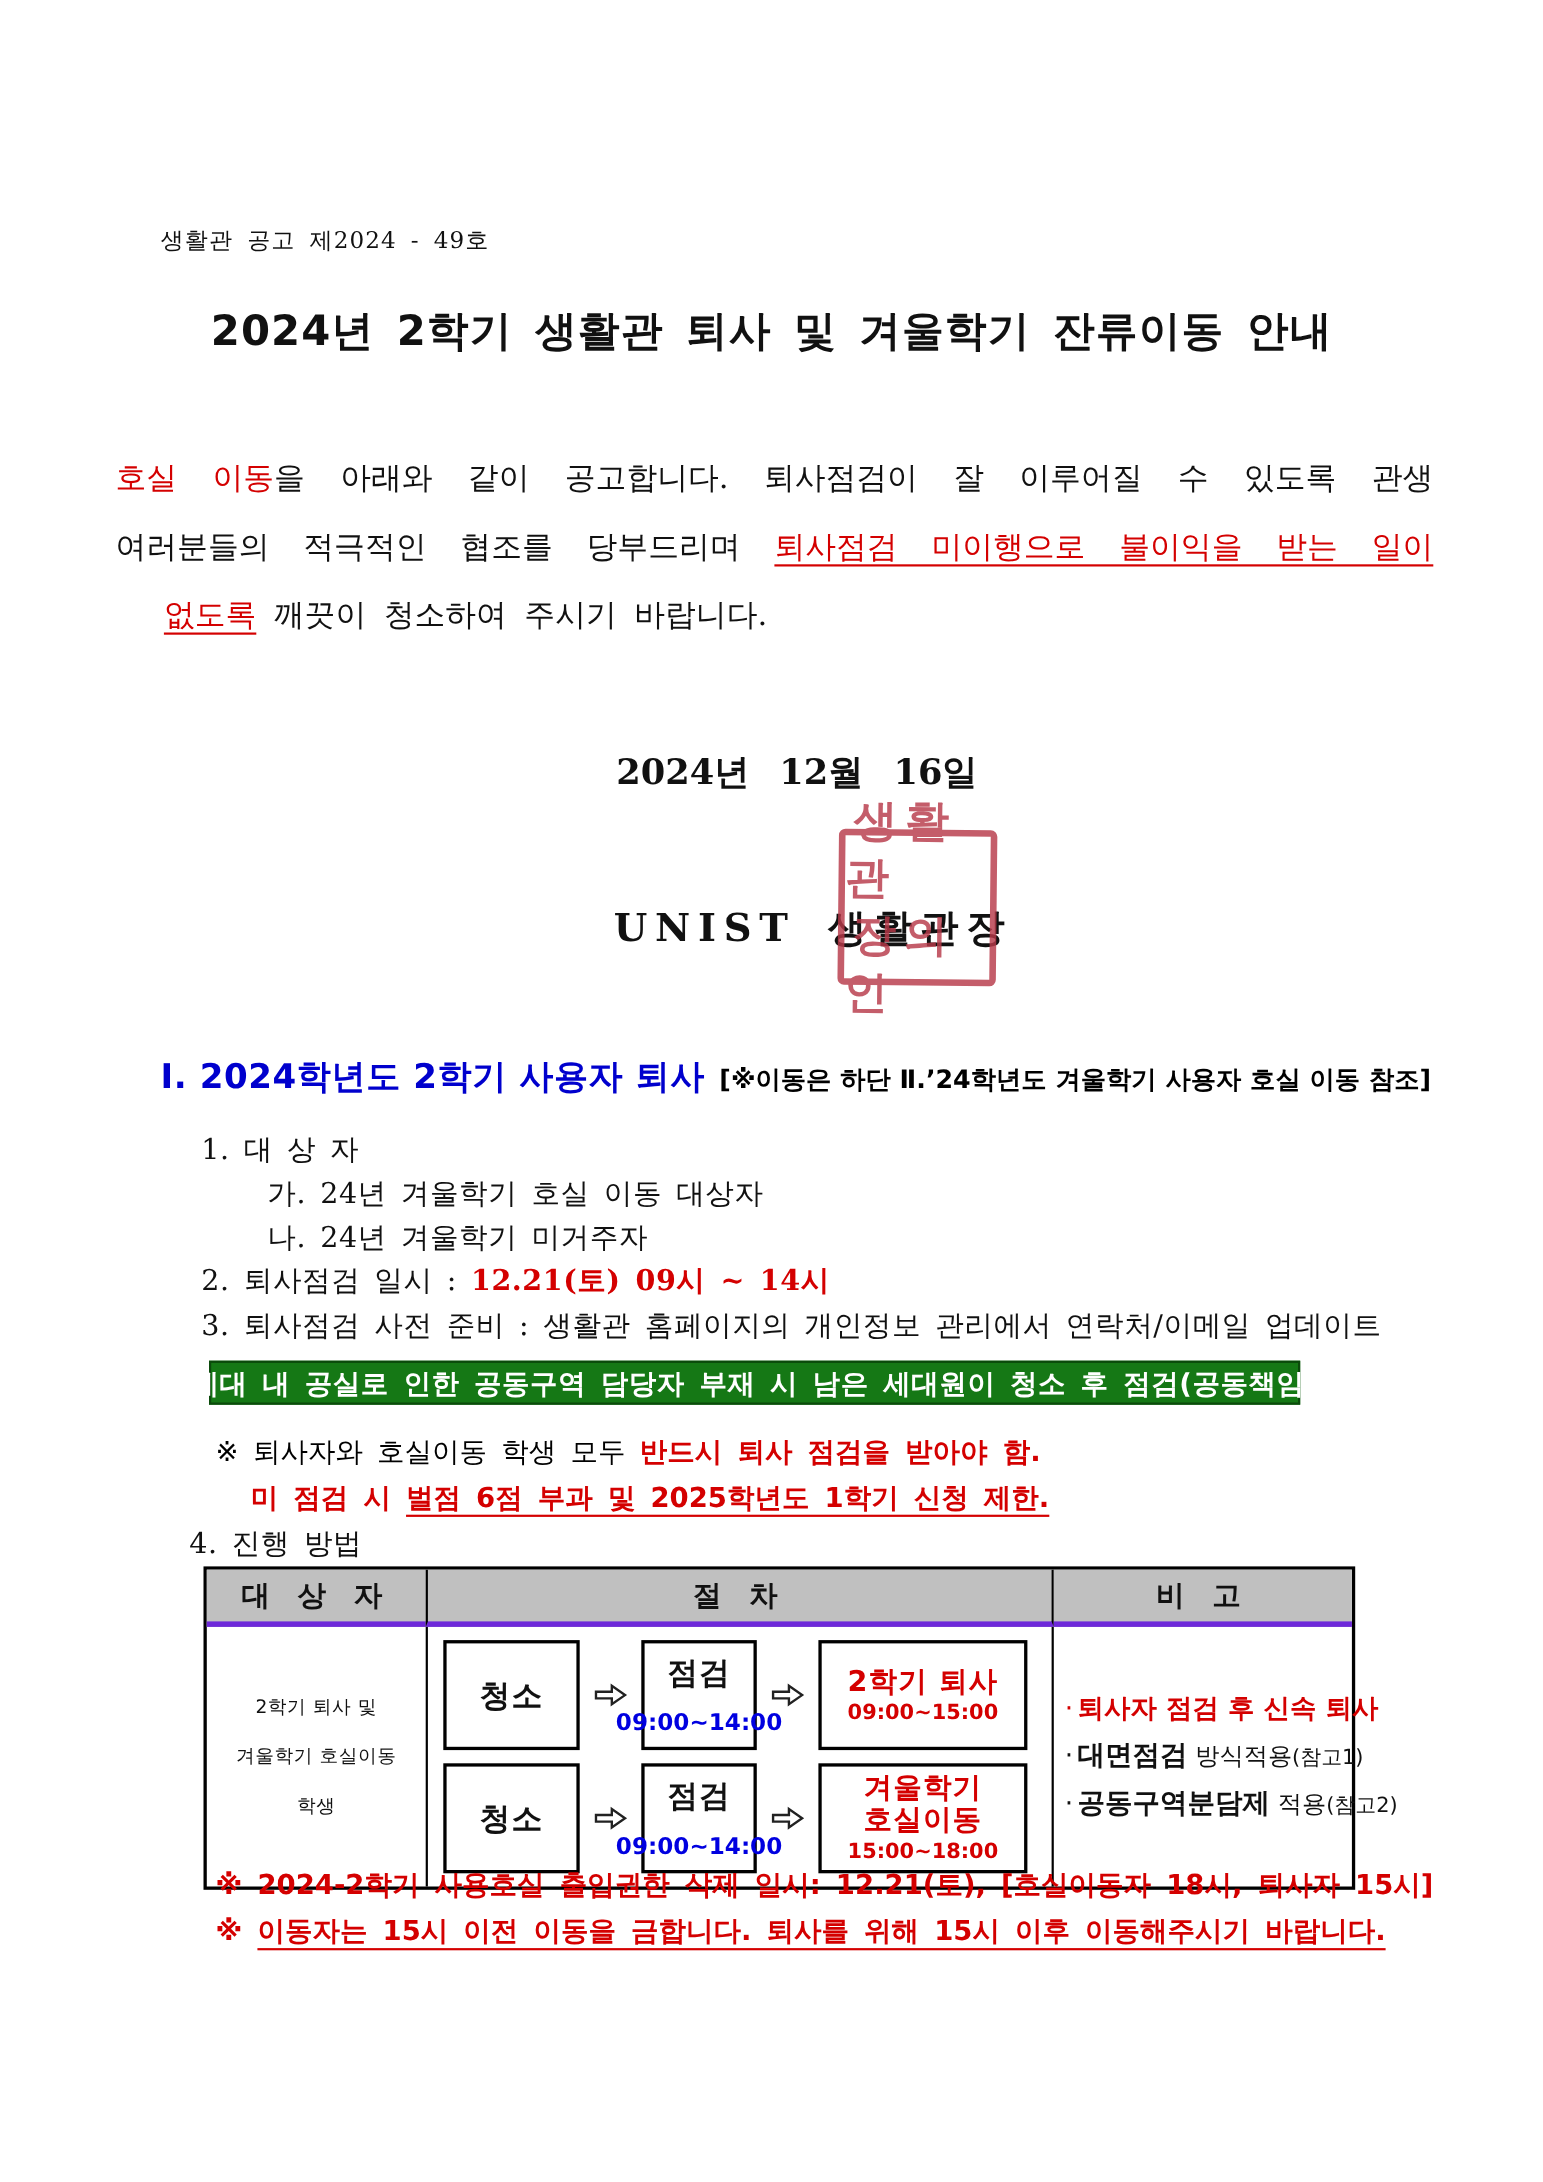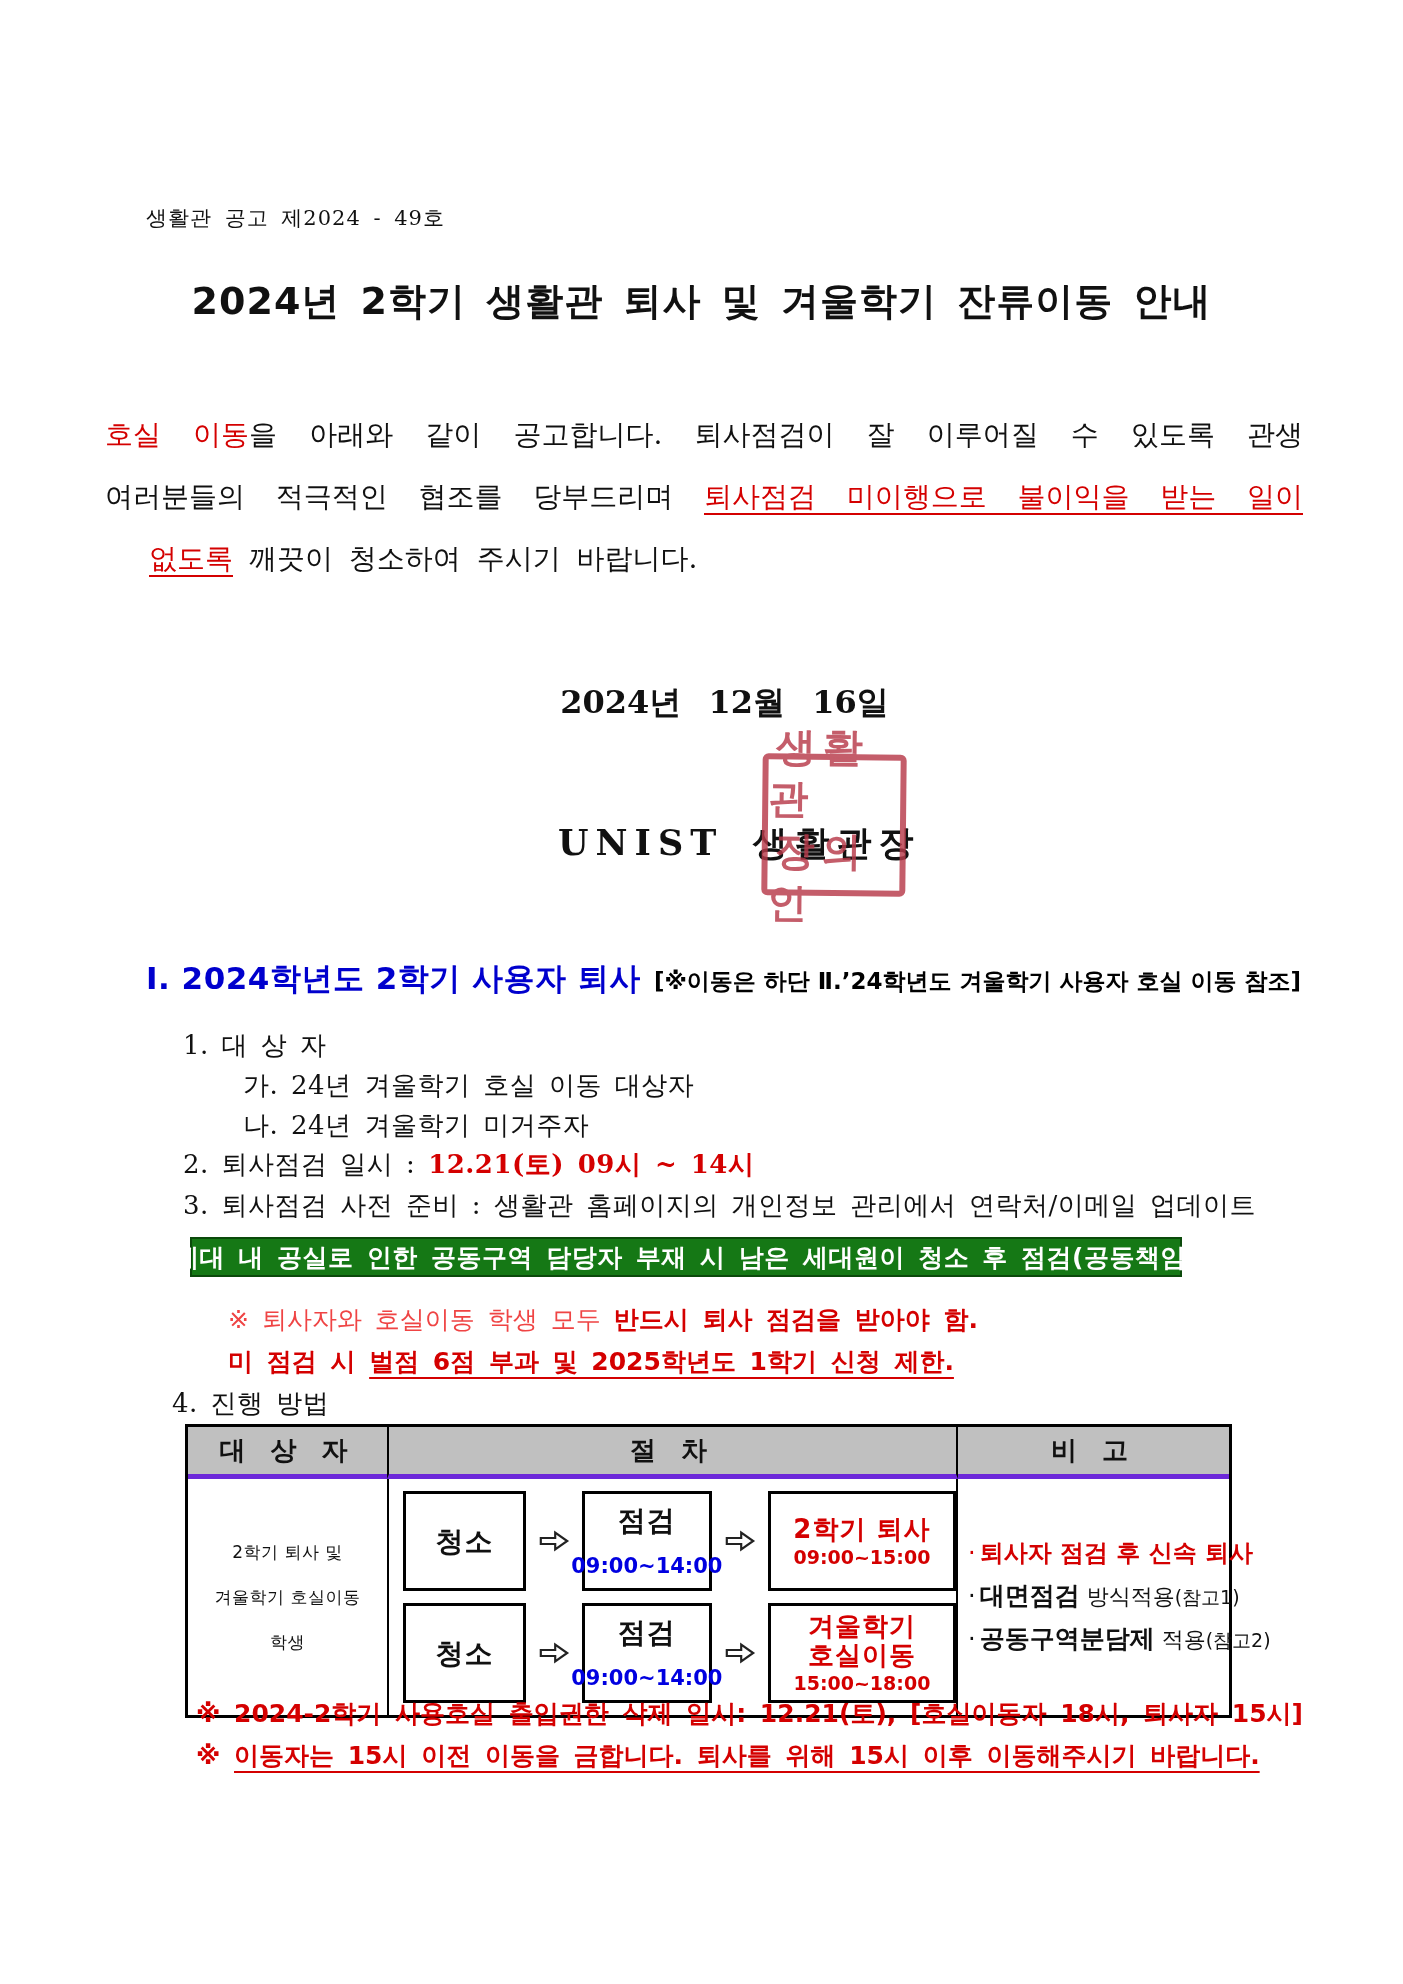--- a/index.html
+++ b/index.html
@@ -47,21 +47,21 @@
   .li{font-size:26px;letter-spacing:.5px;word-spacing:4px;white-space:nowrap;}
   .li .val{color:var(--red);font-weight:bold;}
 
   .banner{
     left:190px;top:1237px;width:992px;height:40px;background:var(--green-bg);
     border:2px solid var(--green-border);color:#fff;font-weight:bold;font-size:25px;
     display:flex;align-items:center;justify-content:center;letter-spacing:.5px;word-spacing:4px;
     font-family:"DejaVu Sans","Liberation Sans",sans-serif;white-space:nowrap;
   }
   .notice{font-family:"DejaVu Sans","Liberation Sans",sans-serif;font-size:25px;white-space:nowrap;word-spacing:5px;}
-  .notice .plain{color:#ef4444;margin-left:32px;}
+  .notice .plain{color:#000000;}
   .notice .strong{color:var(--red);font-weight:bold;}
 
   .proc-table{left:185px;top:1424px;width:1047px;border:3px solid #000;background:#fff;
               font-family:"DejaVu Sans","Liberation Sans",sans-serif;}
   .t-row{display:grid;grid-template-columns:199px 571px 1fr;}
   .t-hcell{background:var(--header-gray);border-bottom:5px solid #6d28d9;height:52px;
            display:flex;align-items:center;justify-content:center;
            font-size:26px;font-weight:bold;letter-spacing:8px;}
   .t-hcell.mid,.t-cell.mid{border-right:2px solid #000;border-left:2px solid #000;}
   .t-cell{min-height:204px;}
@@ -69,21 +69,21 @@
                font-size:17px;line-height:45px;letter-spacing:.5px;}
   .proc-cell{padding:12px 0 12px 14px;display:flex;flex-direction:column;justify-content:center;gap:12px;}
   .flow-row{display:flex;align-items:center;}
   .fbox{border:3px solid #000;background:#fff;display:flex;flex-direction:column;
         align-items:center;justify-content:center;height:100px;}
   .fbox .ft{font-size:28px;font-weight:bold;line-height:31px;letter-spacing:1px;}
   .fbox .ft.redt{color:var(--red);font-size:26px;line-height:29px;}
   .fbox .ftime{font-size:21px;font-weight:bold;margin-top:2px;}
   .ftime.bluet{color:var(--time-blue);}
   .ftime.redt2{color:var(--red);font-size:19px;}
-  .fb1{width:124px;} .fb2{width:130px;gap:16px;} .fb3{width:190px;}
+  .fb1{width:124px;} .fb2{width:105px;gap:16px;} .fb3{width:190px;}
   .farrow{margin:0 12px;flex:none;}
   .note-cell{display:flex;flex-direction:column;justify-content:center;gap:12px;padding:8px 6px 8px 10px;}
   .note-line{white-space:nowrap;line-height:28px;}
   .note-line .nb{font-size:24px;margin-right:4px;}
   .note-line .nbold{font-size:25px;font-weight:bold;}
   .note-line.red-note .nbold,.note-line.red-note .nb{color:var(--red);font-size:24px;}
   .note-line .nrest{font-size:22px;}
   .note-line .nparen{font-size:19px;}
 
   .footnote{left:196px;font-size:25px;font-weight:bold;color:var(--red);white-space:nowrap;

